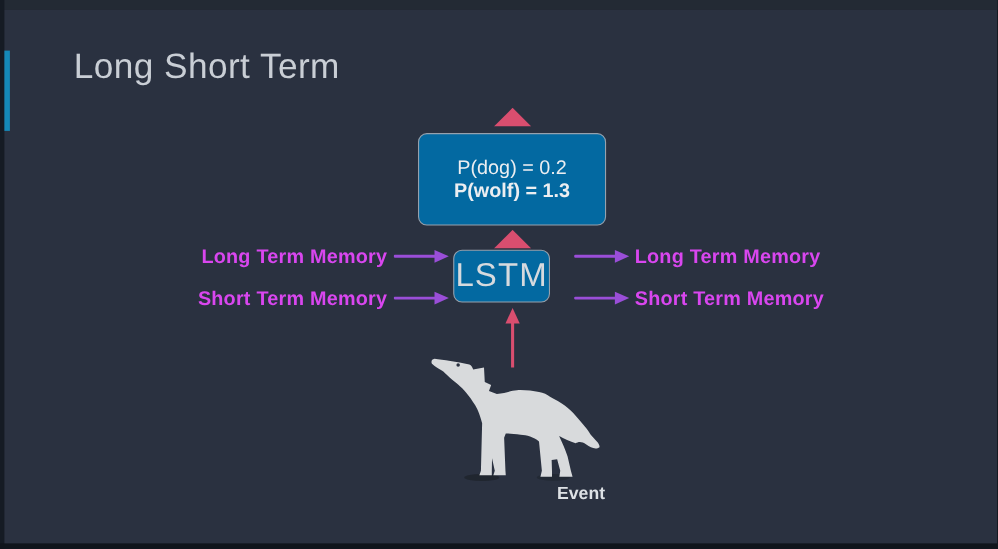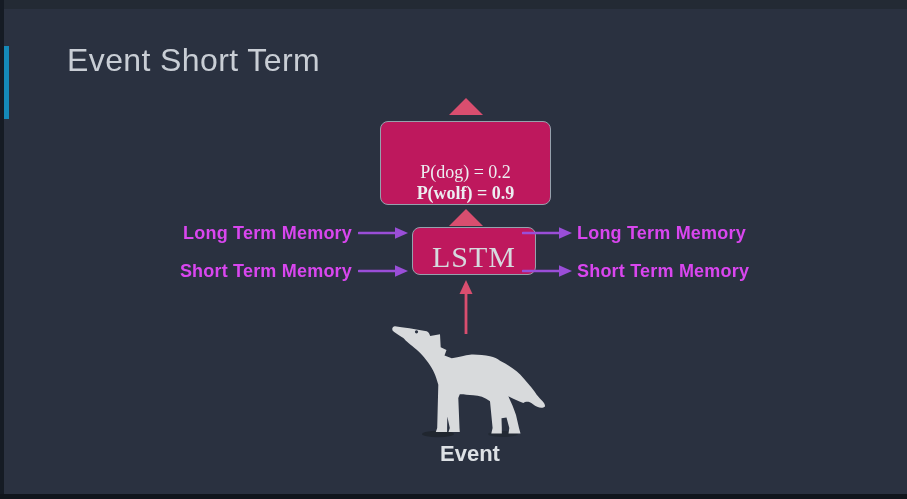--- a/index.html
+++ b/index.html
@@ -12,59 +12,59 @@
   .strip-bottom{position:absolute;bottom:0;left:0;width:100%;height:5px;background:#10151c;}
   .strip-left{position:absolute;top:0;left:0;width:4px;height:100%;background:#151b24;}
   .accent-bar{position:absolute;left:4px;top:46px;width:5px;height:73px;background:#1589b8;}
   .title{
     position:absolute;left:67px;top:39px;
     font-size:32px;line-height:42px;font-weight:300;
     color:#c9ced5;letter-spacing:.4px;
   }
   .box{
     position:absolute;border:1.6px solid #96a1ad;border-radius:8px;
-    background:#be185d;box-sizing:border-box;
-    display:flex;flex-direction:column;align-items:center;justify-content:flex-end;font-family:Liberation Serif, serif;
+    background:#0369a1;box-sizing:border-box;
+    display:flex;flex-direction:column;align-items:center;justify-content:center;
   }
   .pred-box{left:380px;top:121px;width:171px;height:84px;color:#eceef1;font-size:18px;line-height:21px;}
   .pred-box .bold{font-weight:bold;}
-  .lstm-box{left:412px;top:227px;width:124px;height:48px;}
+  .lstm-box{left:412px;top:227px;width:88px;height:48px;}
   .lstm-box span{font-size:30px;color:#d6dade;letter-spacing:1px;}
   .side-label{
     position:absolute;height:22px;line-height:22px;
     font-size:18px;font-weight:bold;color:#d946ef;letter-spacing:.2px;
   }
   .in-label{left:118px;width:234px;text-align:right;}
   .out-label{left:577px;width:250px;text-align:left;}
   .arrow{position:absolute;}
   .event-label{
-    position:absolute;left:390px;top:441px;width:160px;text-align:center;
-    font-size:22px;font-weight:bold;color:#dde1e5;
+    position:absolute;left:390px;top:441px;width:160px;text-align:right;
+    font-size:16px;font-weight:bold;color:#dde1e5;
   }
 </style>
 </head>
 <body>
 
 <div class="stage">
 
   <div class="strip-top"></div>
   <div class="strip-left"></div>
   <div class="accent-bar"></div>
 
   <div class="title">
-    <div>Event Short Term</div>
+    <div>Long Short Term</div>
   </div>
 
   <svg class="arrow" style="left:449px;top:98px;" width="34" height="17" viewBox="0 0 34 17">
     <polygon points="17,0 0,17 34,17" rx="2" fill="#d94e6f"></polygon>
   </svg>
 
   <div class="box pred-box">
     <div>P(dog) = 0.2</div>
-    <div class="bold">P(wolf) = 0.9</div>
+    <div class="bold">P(wolf) = 1.3</div>
   </div>
 
   <svg class="arrow" style="left:449px;top:209px;" width="34" height="17" viewBox="0 0 34 17">
     <polygon points="17,0 0,17 34,17" fill="#d94e6f"></polygon>
   </svg>
 
   <div class="box lstm-box">
     <span>LSTM</span>
   </div>
 

